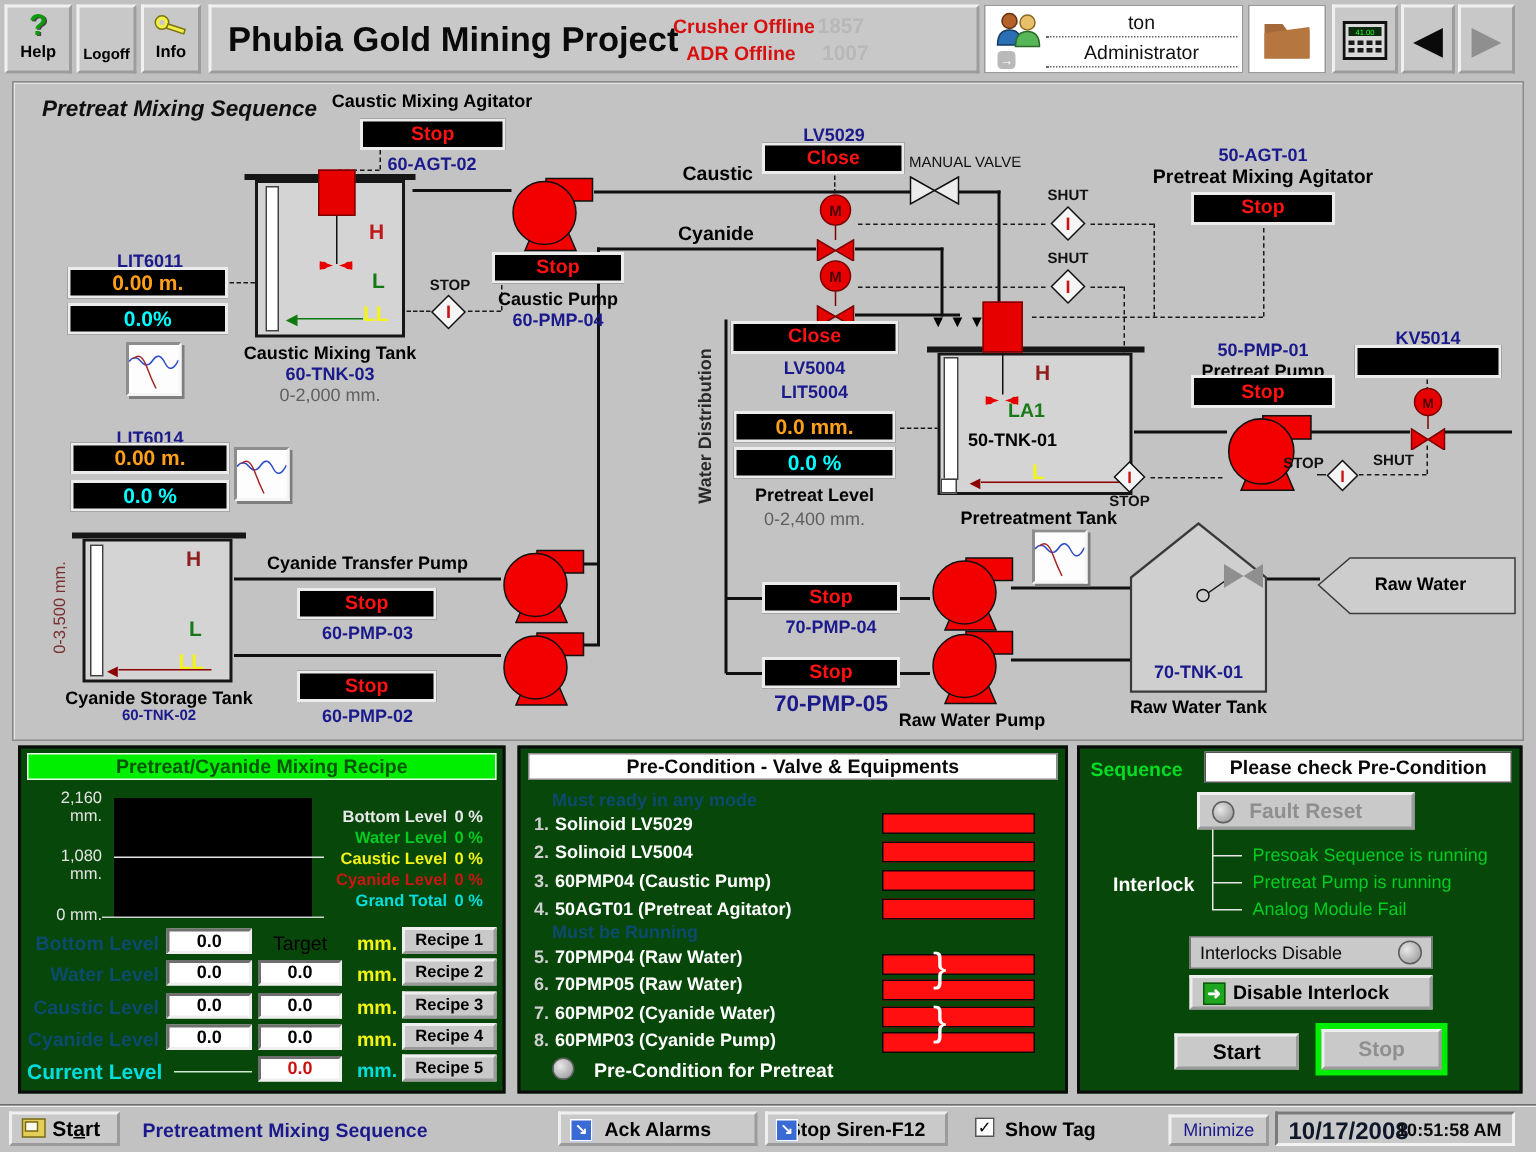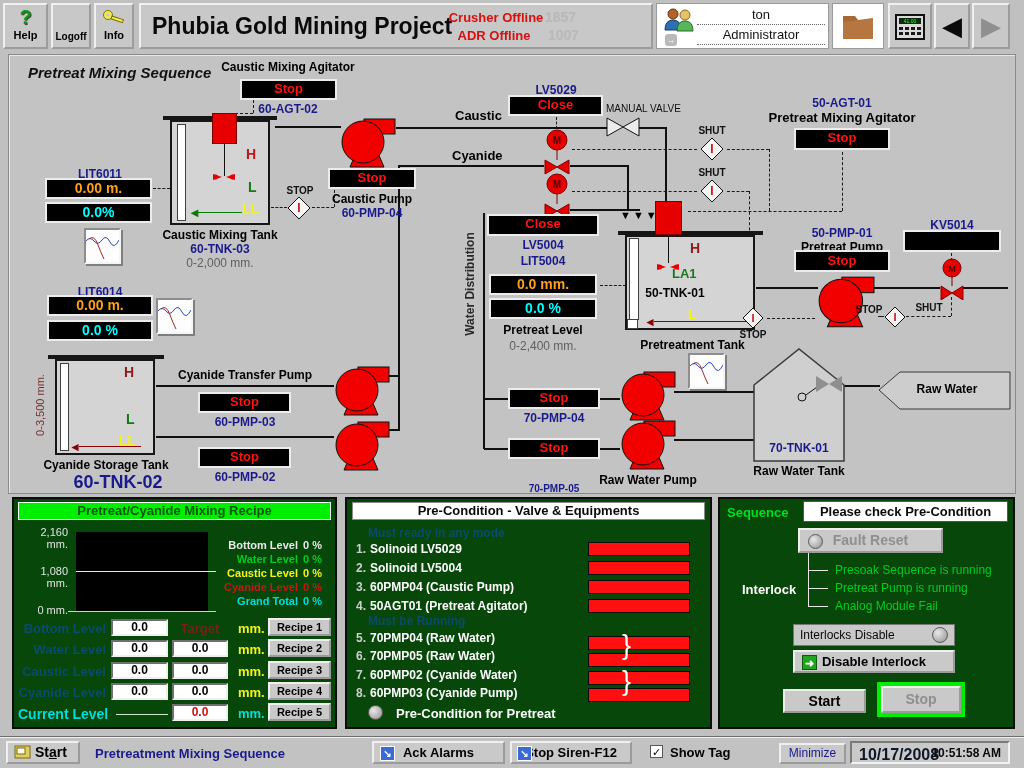--- a/index.html
+++ b/index.html
@@ -326,42 +326,42 @@
 <div class="abs rim" style="left:48px;top:355px;width:116px;height:4px"></div>
 <div class="abs tank" style="left:55px;top:359px;width:100px;height:96px"></div>
 <div class="abs gauge" style="left:60px;top:363px;width:9px;height:88px"></div>
 <div class="abs rot tc" style="left:-14px;top:399px;width:108px;font-size:11px;color:#7a3030">0-3,500 mm.</div>
 <div class="abs lvlHd" style="left:124px;top:364px">H</div>
 <div class="abs lvlL" style="left:126px;top:411px">L</div>
 <div class="abs lvlY" style="left:119px;top:433px">LL</div>
 <div class="abs" style="left:69px;top:440px;font-size:12px;color:#8b0000">◄</div>
 <div class="abs" style="left:79px;top:446px;width:62px;height:1px;background:#8b0000"></div>
 <div class="abs tc blk" style="left:20px;top:458px;width:172px;font-size:12px">Cyanide Storage Tank</div>
-<div class="abs tc navy" style="left:32px;top:472px;width:172px;font-size:18px">60-TNK-02</div>
+<div class="abs tc navy" style="left:20px;top:472px;width:172px;font-size:10px">60-TNK-02</div>
 
 <div class="abs tc blk" style="left:170px;top:368px;width:150px;font-size:12px">Cyanide Transfer Pump</div>
 <div class="abs bb" style="left:198px;top:392px;width:93px;height:21px">Stop</div>
 <div class="abs tc navy" style="left:195px;top:415px;width:100px;font-size:12px">60-PMP-03</div>
 <div class="abs bb" style="left:198px;top:447px;width:93px;height:21px">Stop</div>
 <div class="abs tc navy" style="left:195px;top:470px;width:100px;font-size:12px">60-PMP-02</div>
 <svg class="abs" style="left:332px;top:366px" width="58" height="50" viewBox="0 0 58 50">
     <polygon points="12,49 46,49 40,35 18,35" fill="#f20000" stroke="#111"></polygon>
     <rect x="26" y="1" width="31" height="15" fill="#f20000" stroke="#111"></rect>
     <circle cx="25" cy="24" r="21" fill="#f20000" stroke="#111"></circle>
   </svg>
 <svg class="abs" style="left:332px;top:421px" width="58" height="50" viewBox="0 0 58 50">
     <polygon points="12,49 46,49 40,35 18,35" fill="#f20000" stroke="#111"></polygon>
     <rect x="26" y="1" width="31" height="15" fill="#f20000" stroke="#111"></rect>
     <circle cx="25" cy="24" r="21" fill="#f20000" stroke="#111"></circle>
   </svg>
 
 <div class="abs bb" style="left:508px;top:388px;width:92px;height:21px">Stop</div>
 <div class="abs tc navy" style="left:504px;top:411px;width:100px;font-size:12px">70-PMP-04</div>
 <div class="abs bb" style="left:508px;top:438px;width:92px;height:21px">Stop</div>
-<div class="abs tc navy" style="left:504px;top:483px;width:100px;font-size:10px">70-PMP-05</div>
+<div class="abs tc navy" style="left:504px;top:461px;width:100px;font-size:15px">70-PMP-05</div>
 <svg class="abs" style="left:618px;top:371px" width="58" height="50" viewBox="0 0 58 50">
     <polygon points="12,49 46,49 40,35 18,35" fill="#f20000" stroke="#111"></polygon>
     <rect x="26" y="1" width="31" height="15" fill="#f20000" stroke="#111"></rect>
     <circle cx="25" cy="24" r="21" fill="#f20000" stroke="#111"></circle>
   </svg>
 <svg class="abs" style="left:618px;top:420px" width="58" height="50" viewBox="0 0 58 50">
     <polygon points="12,49 46,49 40,35 18,35" fill="#f20000" stroke="#111"></polygon>
     <rect x="26" y="1" width="31" height="15" fill="#f20000" stroke="#111"></rect>
     <circle cx="25" cy="24" r="21" fill="#f20000" stroke="#111"></circle>
   </svg>
@@ -398,21 +398,21 @@
 <div class="abs" style="left:303px;top:553px;font-size:11px;font-weight:bold;color:#00cc22">0 %</div>
 <div class="abs" style="left:216px;top:567px;width:82px;text-align:right;font-size:11px;font-weight:bold;color:#f3f315">Caustic Level</div>
 <div class="abs" style="left:303px;top:567px;font-size:11px;font-weight:bold;color:#f3f315">0 %</div>
 <div class="abs" style="left:216px;top:581px;width:82px;text-align:right;font-size:11px;font-weight:bold;color:#cc1515">Cyanide Level</div>
 <div class="abs" style="left:303px;top:581px;font-size:11px;font-weight:bold;color:#cc1515">0 %</div>
 <div class="abs" style="left:216px;top:595px;width:82px;text-align:right;font-size:11px;font-weight:bold;color:#00dddd">Grand Total</div>
 <div class="abs" style="left:303px;top:595px;font-size:11px;font-weight:bold;color:#00dddd">0 %</div>
 
 <div class="abs grn" style="left:18px;top:621px;width:88px;text-align:right;font-size:13px">Bottom Level</div>
 <div class="abs wfield" style="left:111px;top:619px;width:57px;height:17px;line-height:13px">0.0</div>
-<div class="abs tc" style="left:172px;top:621px;width:56px;font-size:13px;font-weight:bold;color:#7f1d1d">Target</div>
+<div class="abs tc" style="left:172px;top:621px;width:56px;font-size:13px;font-weight:normal;color:#000000">Target</div>
 <div class="abs" style="left:238px;top:621px;font-size:13px;font-weight:bold;color:#f3f315">mm.</div>
 <div class="abs gbtn" style="left:268px;top:618px;width:63px;height:18px;font-size:11px;line-height:14px">Recipe 1</div>
 
 <div class="abs grn" style="left:18px;top:642px;width:88px;text-align:right;font-size:13px">Water Level</div>
 <div class="abs wfield" style="left:111px;top:640px;width:57px;height:17px;line-height:13px">0.0</div>
 <div class="abs wfield" style="left:172px;top:640px;width:56px;height:17px;line-height:13px">0.0</div>
 <div class="abs" style="left:238px;top:642px;font-size:13px;font-weight:bold;color:#f3f315">mm.</div>
 <div class="abs gbtn" style="left:268px;top:639px;width:63px;height:18px;font-size:11px;line-height:14px">Recipe 2</div>
 
 <div class="abs grn" style="left:18px;top:664px;width:88px;text-align:right;font-size:13px">Caustic Level</div>

